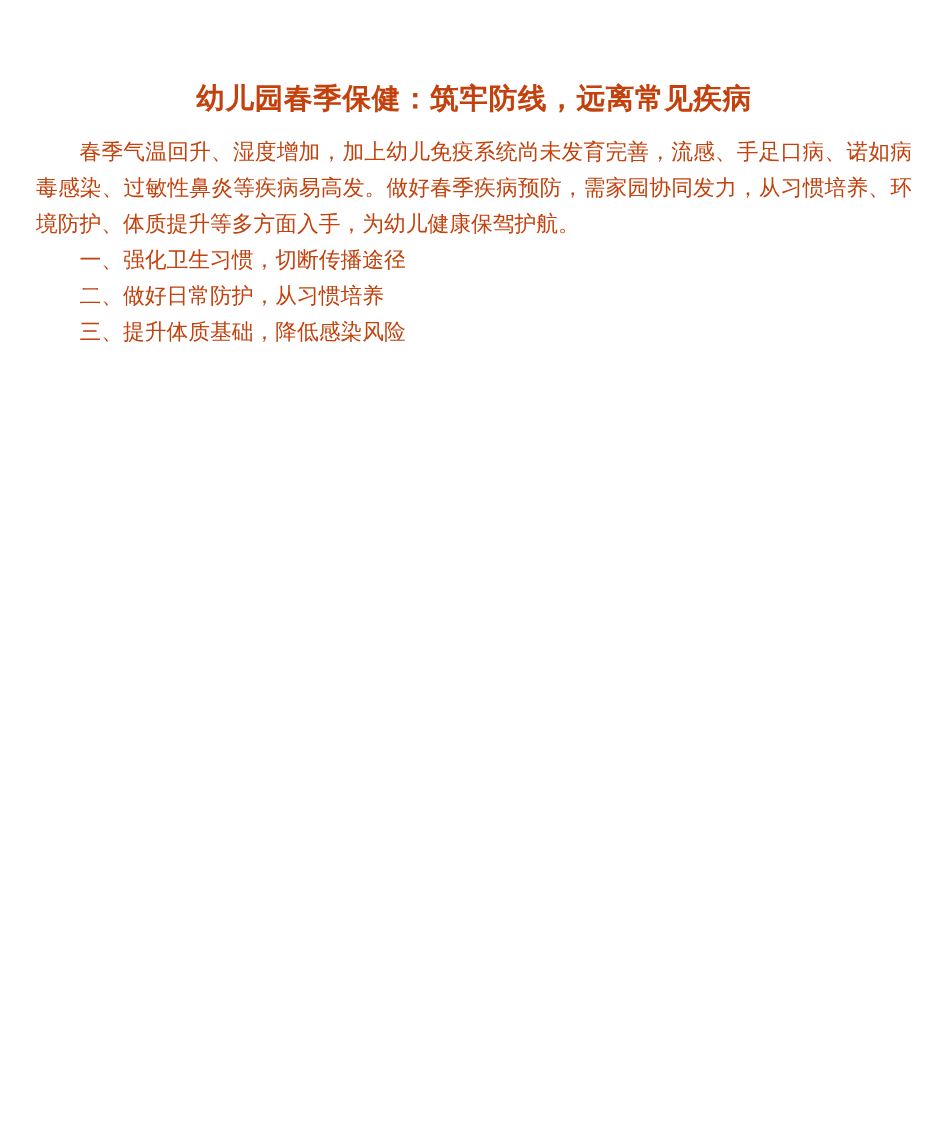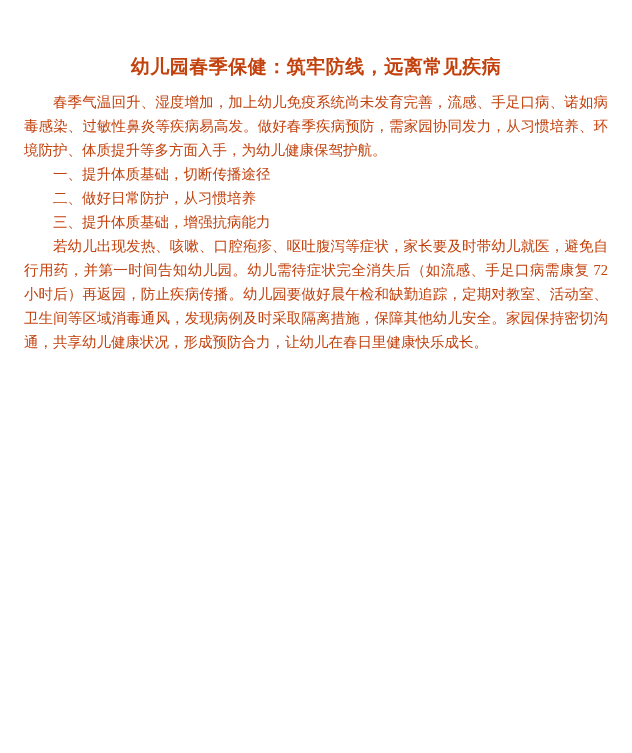--- a/index.html
+++ b/index.html
@@ -37,20 +37,19 @@
   }
 </style>
 </head>
 <body>
 
 <div class="page">
   <h1 class="doc-title">幼儿园春季保健：筑牢防线，远离常见疾病</h1>
 
   <p class="para">春季气温回升、湿度增加，加上幼儿免疫系统尚未发育完善，流感、手足口病、诺如病毒感染、过敏性鼻炎等疾病易高发。做好春季疾病预防，需家园协同发力，从习惯培养、环境防护、体质提升等多方面入手，为幼儿健康保驾护航。</p>
 
-  <p class="para">一、提升体质基础，切断传播途径</p>
+  <p class="para">一、强化卫生习惯，切断传播途径</p>
 
   <p class="para">二、做好日常防护，从习惯培养</p>
 
-  <p class="para">三、提升体质基础，增强抗病能力</p>
+  <p class="para">三、提升体质基础，降低感染风险</p>
 
-  <p class="para">若幼儿出现发热、咳嗽、口腔疱疹、呕吐腹泻等症状，家长要及时带幼儿就医，避免自行用药，并第一时间告知幼儿园。幼儿需待症状完全消失后（如流感、手足口病需康复 72 小时后）再返园，防止疾病传播。幼儿园要做好晨午检和缺勤追踪，定期对教室、活动室、卫生间等区域消毒通风，发现病例及时采取隔离措施，保障其他幼儿安全。家园保持密切沟通，共享幼儿健康状况，形成预防合力，让幼儿在春日里健康快乐成长。</p>
 </div>
 
 </body></html>

